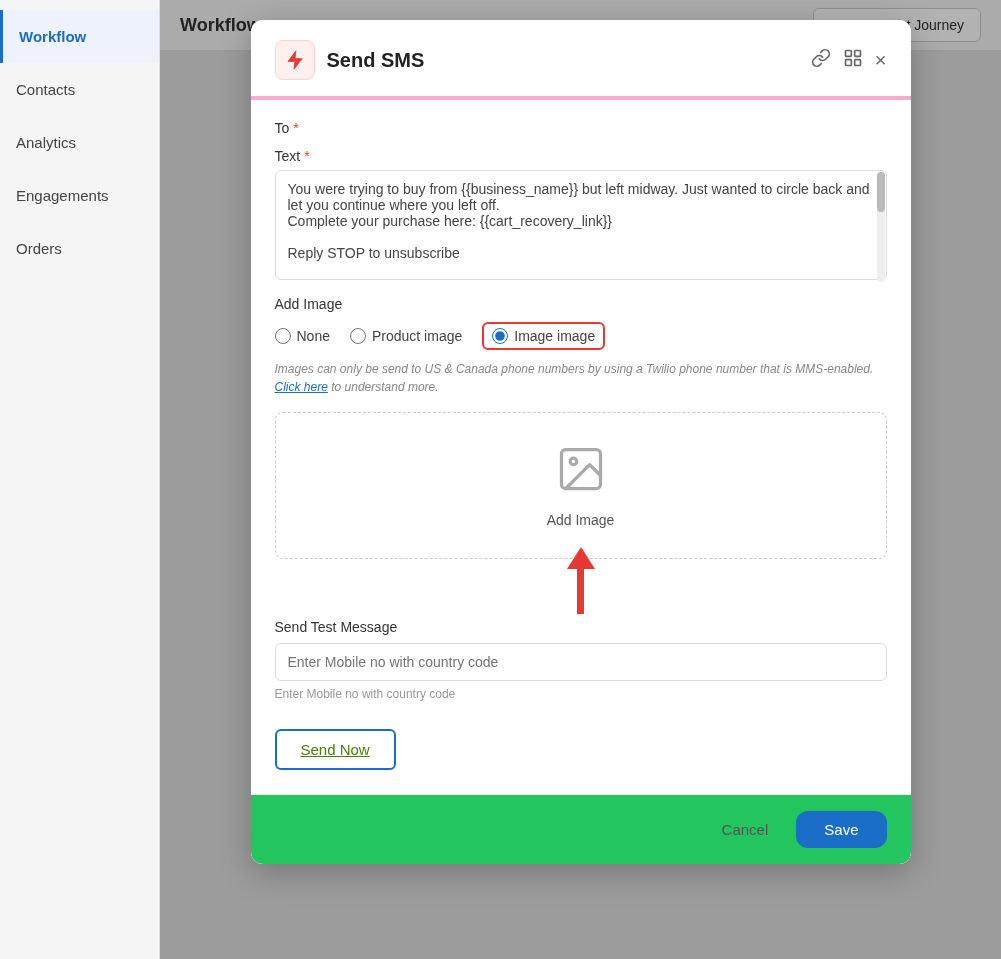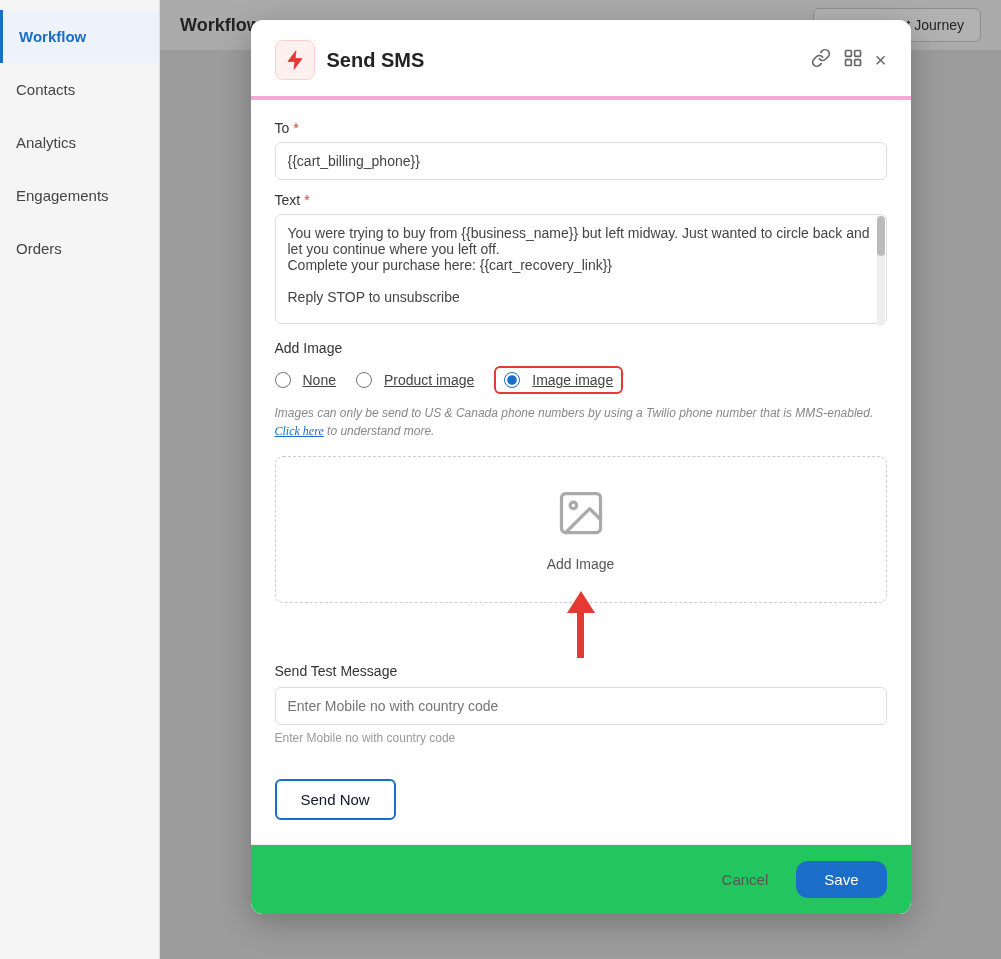--- a/index.html
+++ b/index.html
@@ -210,25 +210,24 @@
     }
     .radio-group {
       display: flex;
       align-items: center;
       gap: 20px;
       margin-bottom: 10px;
     }
     .radio-option {
       display: flex;
       align-items: center;
-      gap: 12px;
+      gap: 6px;
       font-size: 14px;
       color: #444;
       cursor: pointer;
-      text-decoration: underline;
     }
     .radio-option input[type="radio"] {
       accent-color: #1a6ec7;
       width: 16px;
       height: 16px;
     }
     .radio-option.custom-image {
       border: 2px solid #e53935;
       border-radius: 6px;
       padding: 4px 8px;
@@ -237,21 +236,20 @@
     .mms-notice {
       font-size: 12px;
       color: #888;
       font-style: italic;
       margin-bottom: 16px;
       line-height: 1.5;
     }
     .mms-notice a {
       color: #1a6ec7;
       text-decoration: underline;
-      font-family: Liberation Serif, serif;
     }
 
     
     .image-upload-area {
       border: 1.5px dashed #ccc;
       border-radius: 8px;
       padding: 30px;
       display: flex;
       flex-direction: column;
       align-items: center;
@@ -281,27 +279,28 @@
     .send-test-hint {
       font-size: 12px;
       color: #999;
       margin-top: 6px;
     }
 
     
     .send-now-btn {
       background: #fff;
       border: 2px solid #1a6ec7;
-      color: #0f172a;
+      color: #4d7c0f;
       border-radius: 6px;
       padding: 10px 24px;
       font-size: 15px;
       font-weight: 500;
       cursor: pointer;
-      margin-top: 22px;
+      margin-top: 16px;
+      text-decoration: underline;
     }
 
     
     .modal-footer {
       background: #22c55e;
       border-top: 1px solid #eee;
       border-radius: 0 0 12px 12px;
       padding: 16px 24px;
       display: flex;
       justify-content: flex-end;
@@ -384,21 +383,20 @@
         </div>
       </div>
 
       <div class="modal-body">
         
         <div class="form-group">
           <div class="form-label">
             <span>To</span>
             <span class="required-star">*</span>
           </div>
-          <input type="text" class="form-input" placeholder="{{cart_billing_phone}}" value="{{cart_billing_phone}}" style="">
         </div>
 
         
         <div class="form-group">
           <div class="form-label">
             <span>Text</span>
             <span class="required-star">*</span>
           </div>
           <div class="textarea-wrapper">
             <textarea class="form-textarea" style="">You were trying to buy from {{business_name}} but left midway. Just wanted to circle back and let you continue where you left off.

